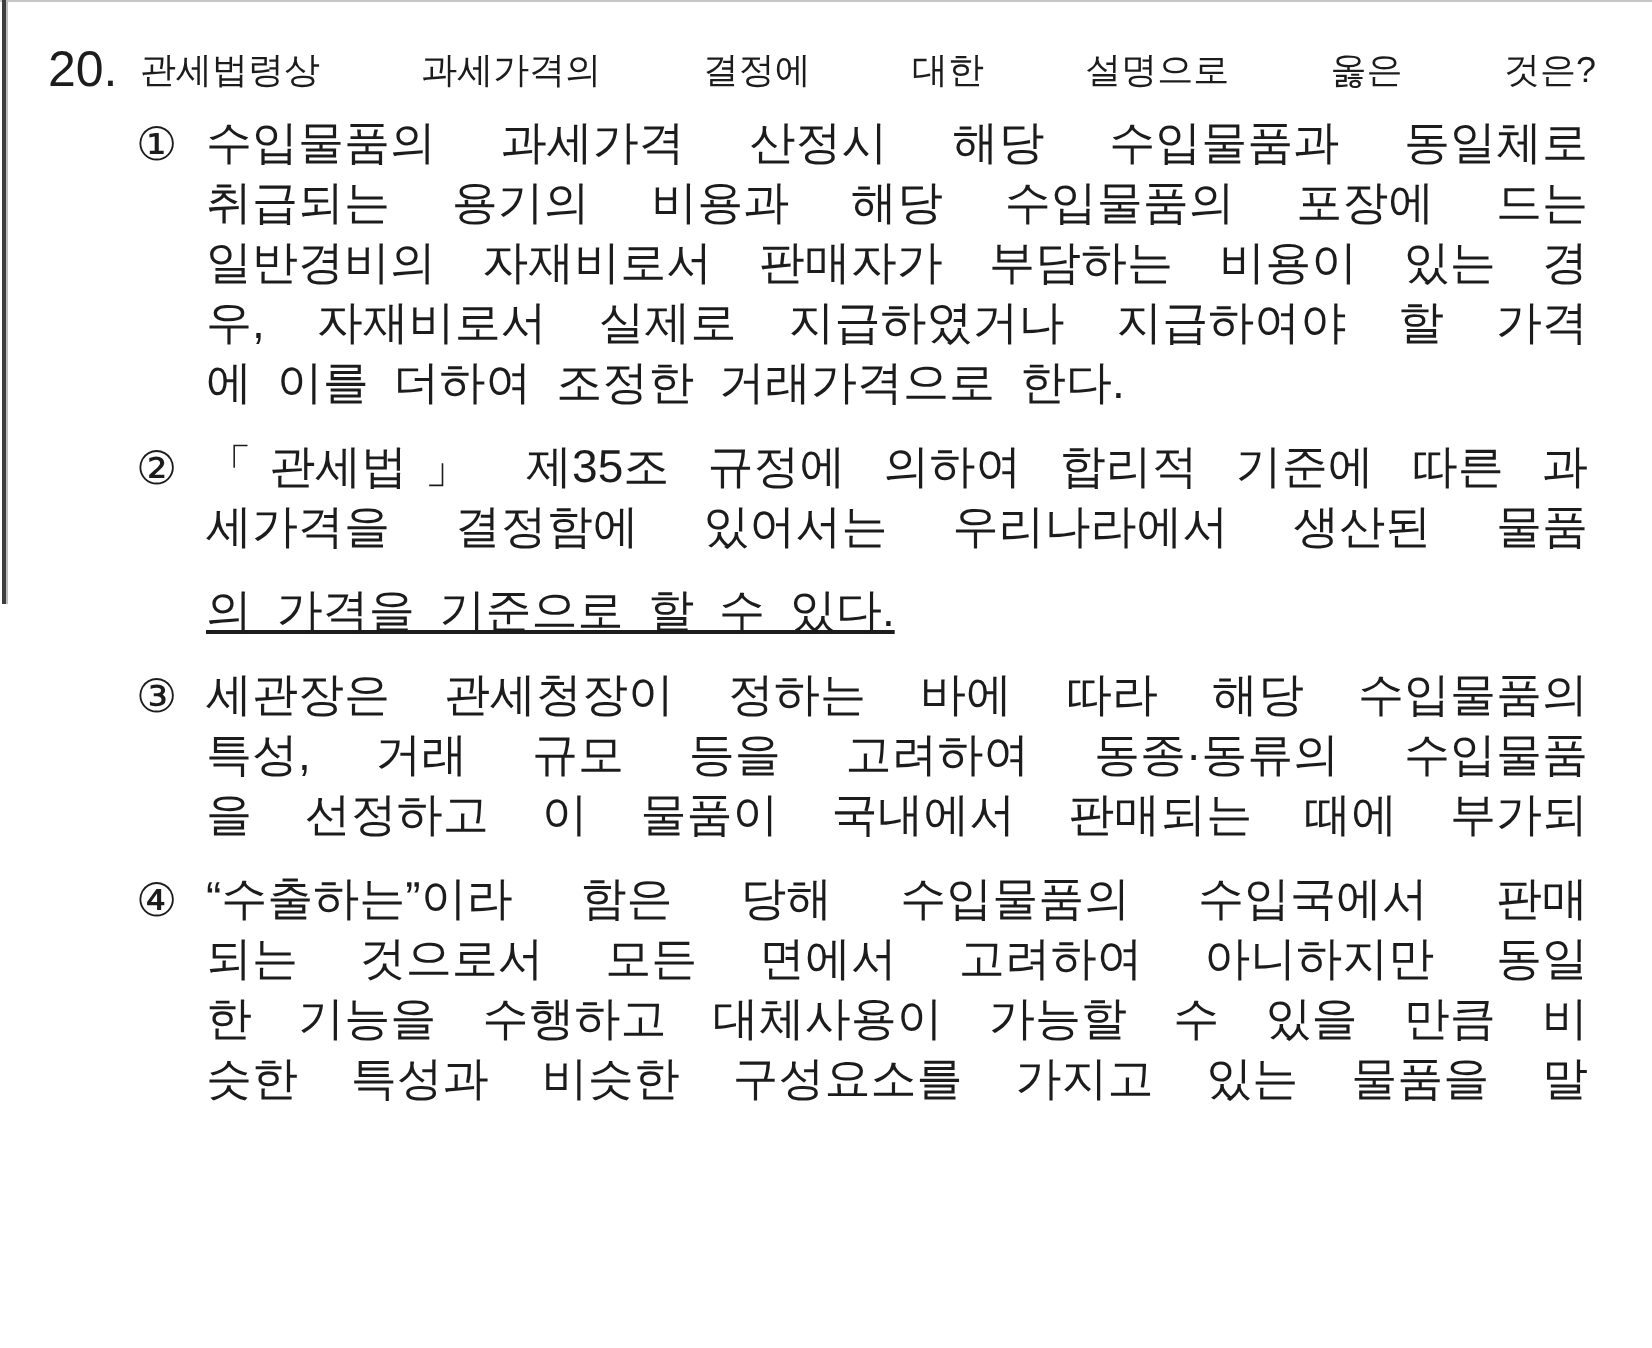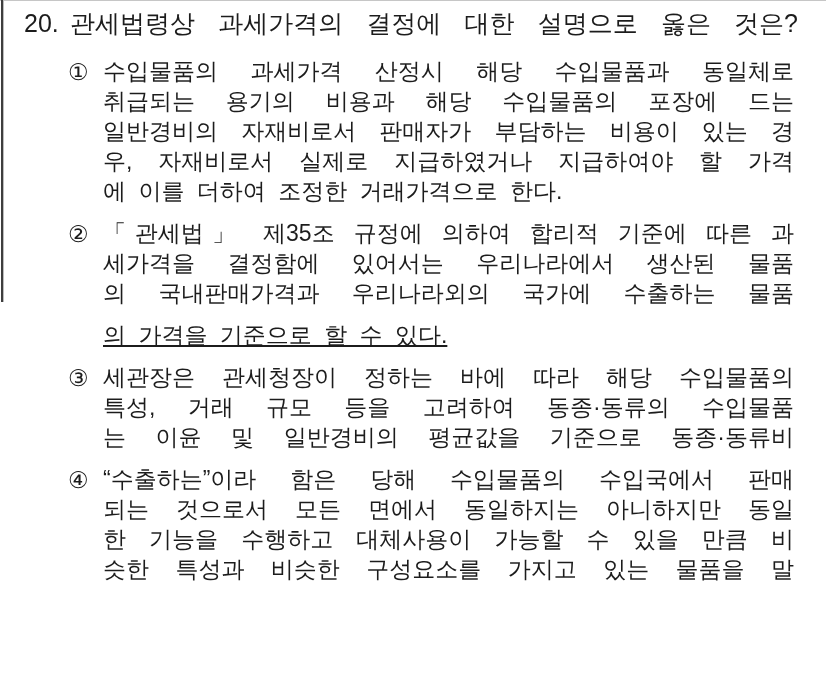--- a/index.html
+++ b/index.html
@@ -21,34 +21,34 @@
   .left-rule {
     position: absolute;
     top: 0; left: 1px;
     width: 2px; height: 302px;
     background: #3e3e3e;
     box-shadow: 1px 0 0 #bdbdbd;
   }
   .q-header {
     position: absolute;
     left: 24px;
-    top: 8px;
+    top: 20px;
     width: 774px;
     display: flex;
     align-items: flex-start;
   }
   .q-number {
     width: 46px;
     flex-shrink: 0;
     font-size: 25px;
     line-height: 30px;
   }
   .q-title {
     flex: 1;
-    font-size: 25px;
+    font-size: 18px;
     line-height: 30px;
     text-align: justify;
     text-align-last: justify;
     word-spacing: 4px;
   }
   .options {
     position: absolute;
     left: 68px;
     top: 56px;
     width: 726px;
@@ -102,37 +102,36 @@
       <div class="line fill">우, 자재비로서 실제로 지급하였거나 지급하여야 할 가격</div>
       <div class="line">에 이를 더하여 조정한 거래가격으로 한다.</div>
     </div>
   </div>
 
   <div class="option">
     <div class="marker">②</div>
     <div class="option-lines">
       <div class="line fill">「관세법」 제35조 규정에 의하여 합리적 기준에 따른 과</div>
       <div class="line fill">세가격을 결정함에 있어서는 우리나라에서 생산된 물품</div>
-      <div class="line fill">의 국내판매가격과 우리나라외의 국가에 수출하는 물품</div>
       <div class="line gap-before">의 가격을 기준으로 할 수 있다.</div>
     </div>
   </div>
 
   <div class="option">
     <div class="marker">③</div>
     <div class="option-lines">
       <div class="line fill">세관장은 관세청장이 정하는 바에 따라 해당 수입물품의</div>
       <div class="line fill">특성, 거래 규모 등을 고려하여 동종·동류의 수입물품</div>
-      <div class="line fill">는 이윤 및 일반경비의 평균값을 기준으로 동종·동류비</div>
+      <div class="line fill">을 선정하고 이 물품이 국내에서 판매되는 때에 부가되</div>
     </div>
   </div>
 
   <div class="option">
     <div class="marker">④</div>
     <div class="option-lines">
       <div class="line fill">“수출하는”이라 함은 당해 수입물품의 수입국에서 판매</div>
-      <div class="line fill">되는 것으로서 모든 면에서 동일하지는 아니하지만 동일</div>
+      <div class="line fill">되는 것으로서 모든 면에서 고려하여 아니하지만 동일</div>
       <div class="line fill">한 기능을 수행하고 대체사용이 가능할 수 있을 만큼 비</div>
       <div class="line fill">슷한 특성과 비슷한 구성요소를 가지고 있는 물품을 말</div>
     </div>
   </div>
 
 </div>
 
 </body></html>

